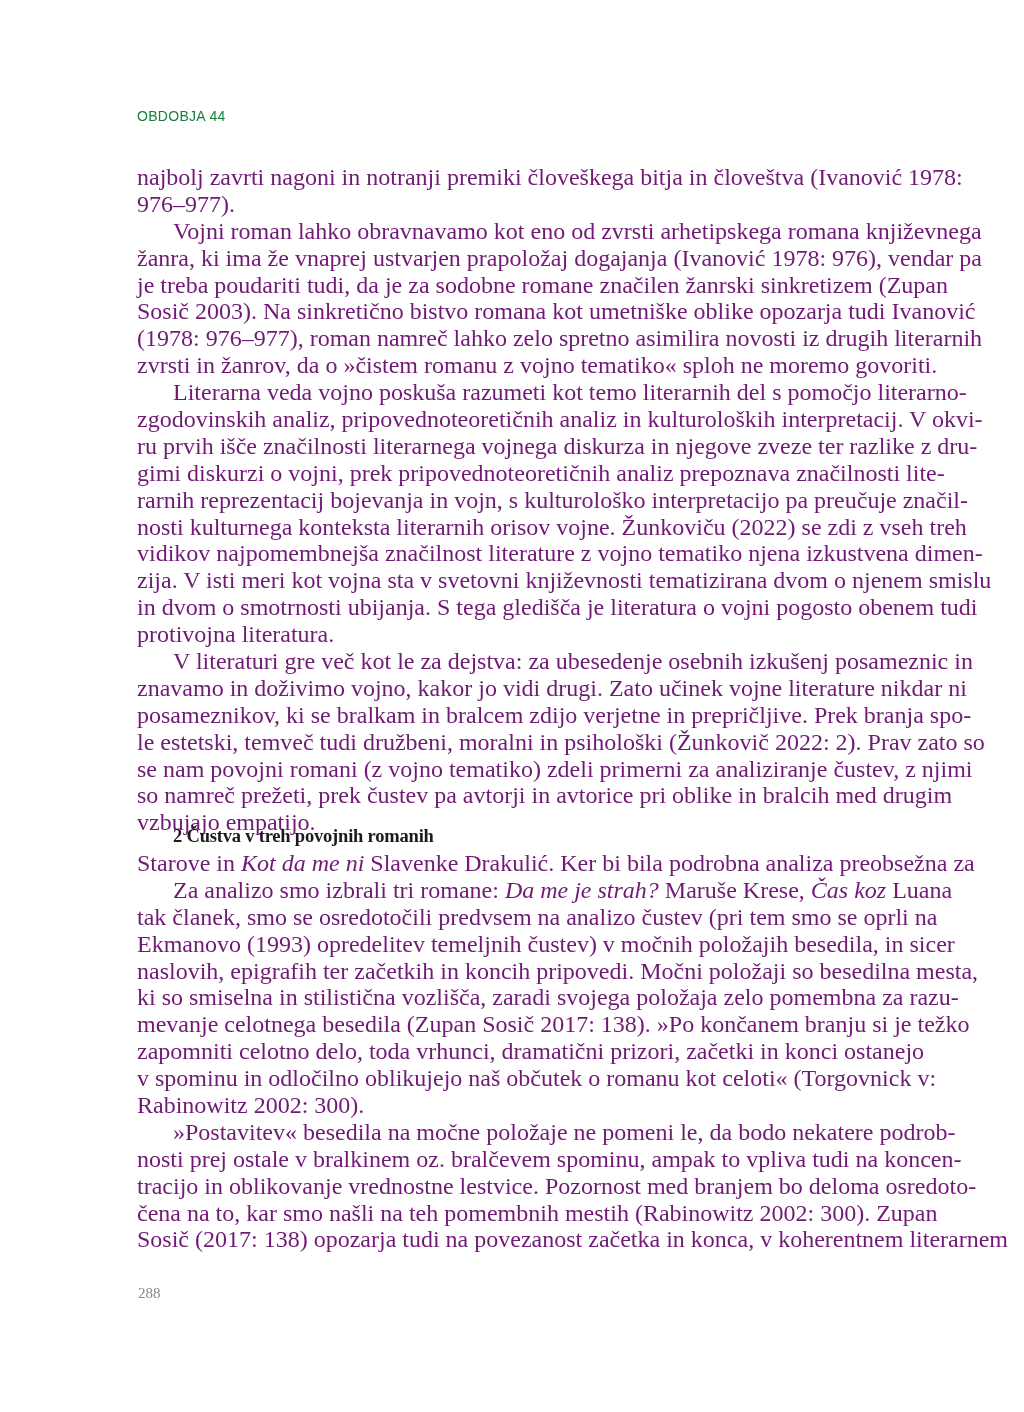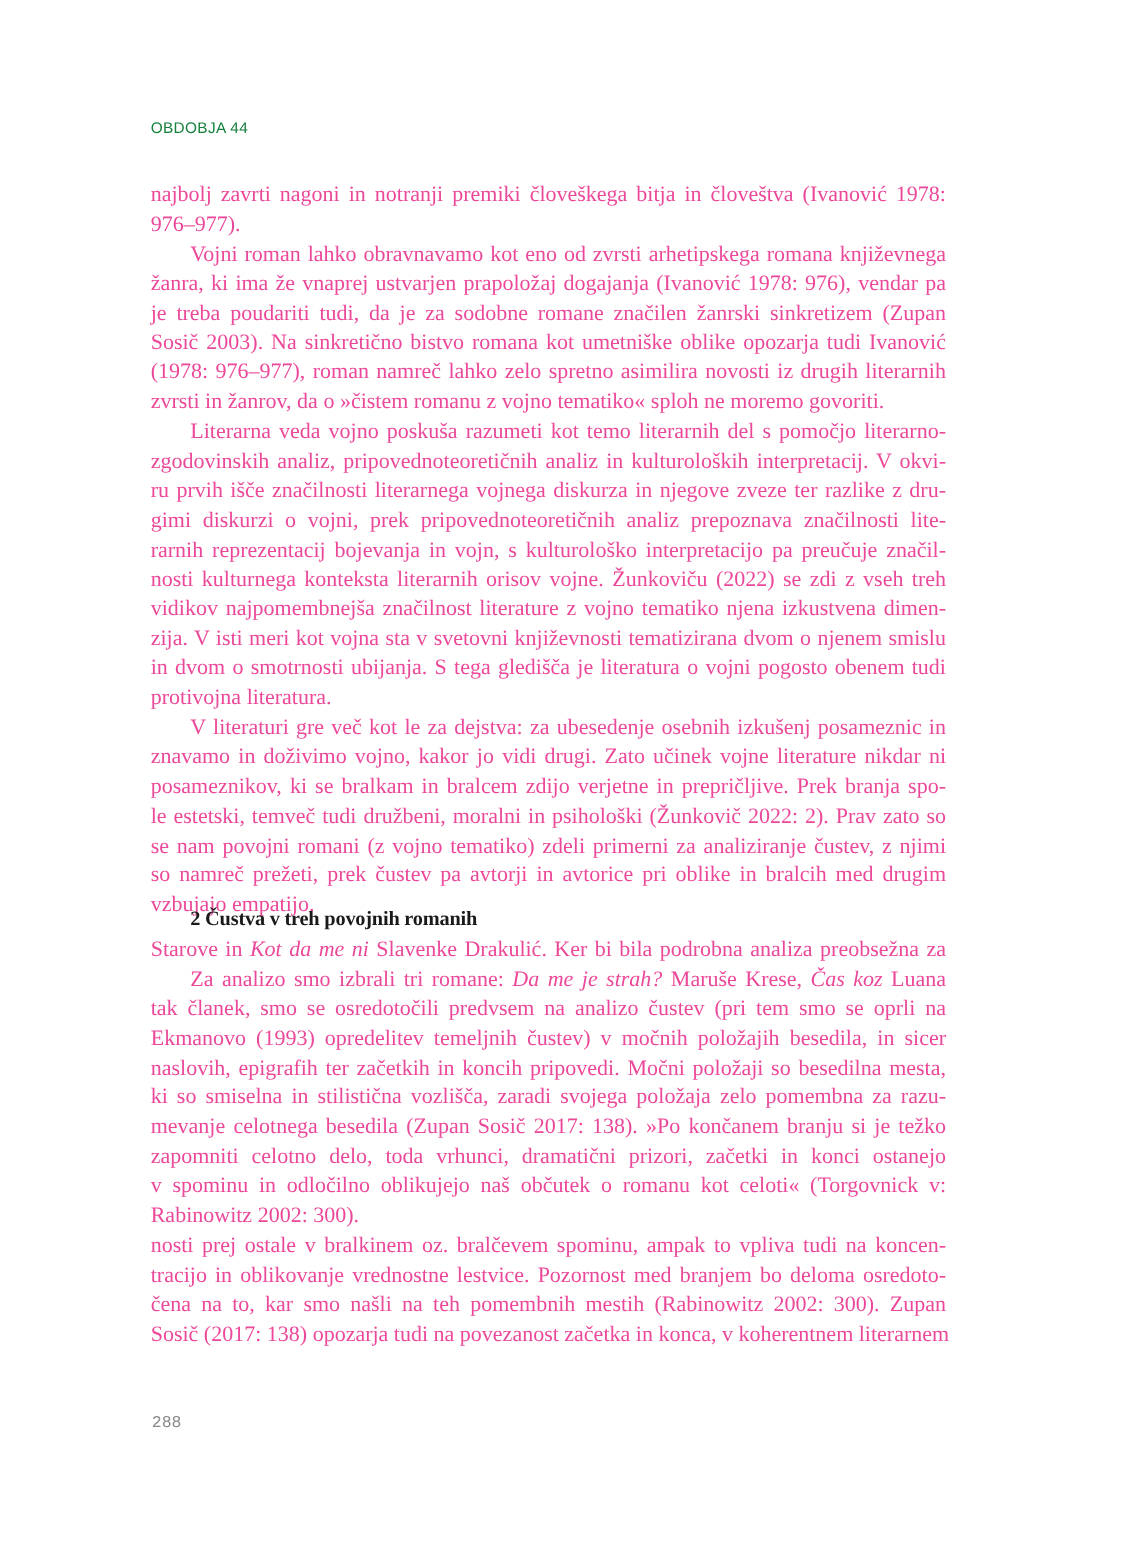--- a/index.html
+++ b/index.html
@@ -27,23 +27,23 @@
       font-family: "Liberation Sans", sans-serif;
       font-size: 14px;
       letter-spacing: 0.3px;
       color: #15803d;
     }
     .text-block {
       position: absolute;
       left: 137px;
       width: 723px;
       font-family: "Liberation Serif", serif;
-      font-size: 20px;
+      font-size: 24px;
       line-height: 26.9px;
-      color: #ec4899;
+      color: #701a75;
     }
     .line {
       display: block;
       height: 26.9px;
       white-space: nowrap;
       text-align: justify;
       text-align-last: justify;
       overflow: visible;
     }
     .line.last {
@@ -59,21 +59,21 @@
       font-family: Liberation Serif, serif;
       font-weight: bold;
       font-size: 18.5px;
       color: #1a1a1a;
       letter-spacing: -0.2px;
     }
     .page-number {
       position: absolute;
       left: 138px;
       top: 1285px;
-      font-family: Liberation Mono, monospace;
+      font-family: Liberation Serif, serif;
       font-size: 15px;
       color: #8a8a8a;
     }
     em { font-style: italic; }
   </style>
 </head>
 <body>
 
 <div class="page">
 
@@ -113,20 +113,21 @@
     <span class="line"><span>Starove in </span><em>Kot da me ni</em><span> Slavenke Drakulić. Ker bi bila podrobna analiza preobsežna za</span></span>
     <span class="line indent"><span>Za analizo smo izbrali tri romane: </span><em>Da me je strah?</em><span> Maruše Krese, </span><em>Čas koz</em><span> Luana</span></span>
     <span class="line">tak članek, smo se osredotočili predvsem na analizo čustev (pri tem smo se oprli na</span>
     <span class="line">Ekmanovo (1993) opredelitev temeljnih čustev) v močnih položajih besedila, in sicer</span>
     <span class="line">naslovih, epigrafih ter začetkih in koncih pripovedi. Močni položaji so besedilna mesta,</span>
     <span class="line">ki so smiselna in stilistična vozlišča, zaradi svojega položaja zelo pomembna za razu-</span>
     <span class="line">mevanje celotnega besedila (Zupan Sosič 2017: 138). »Po končanem branju si je težko</span>
     <span class="line">zapomniti celotno delo, toda vrhunci, dramatični prizori, začetki in konci ostanejo</span>
     <span class="line">v spominu in odločilno oblikujejo naš občutek o romanu kot celoti« (Torgovnick v:</span>
     <span class="line last">Rabinowitz 2002: 300).</span>
+    <span class="line indent">»Postavitev« besedila na močne položaje ne pomeni le, da bodo nekatere podrob-</span>
     <span class="line">nosti prej ostale v bralkinem oz. bralčevem spominu, ampak to vpliva tudi na koncen-</span>
     <span class="line">tracijo in oblikovanje vrednostne lestvice. Pozornost med branjem bo deloma osredoto-</span>
     <span class="line">čena na to, kar smo našli na teh pomembnih mestih (Rabinowitz 2002: 300). Zupan</span>
     <span class="line">Sosič (2017: 138) opozarja tudi na povezanost začetka in konca, v koherentnem literarnem</span>
   </div>
 
   <div class="page-number">288</div>
 
 </div>
 

